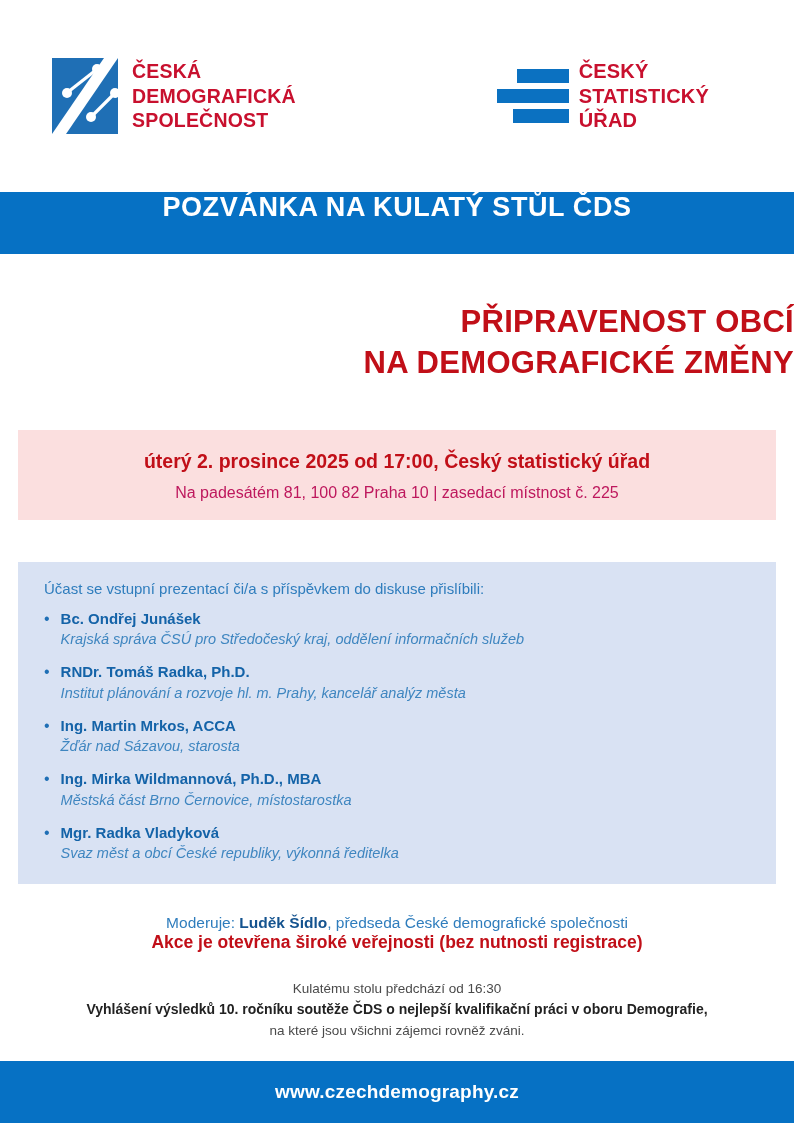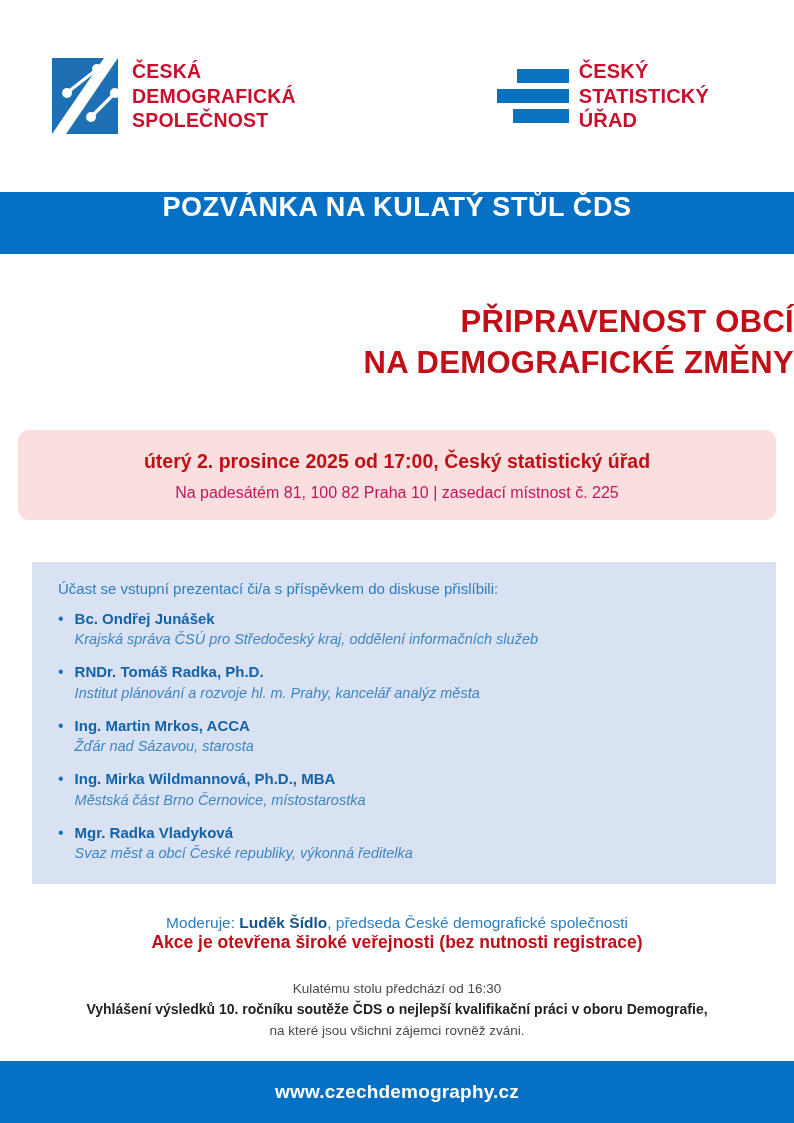--- a/index.html
+++ b/index.html
@@ -87,37 +87,36 @@
     line-height: 1.32;
     letter-spacing: .3px;
   }
 
   
   .datebox {
     background: #fbdfdf;
     margin: 46px 18px 0 18px;
     padding: 20px 10px 18px 10px;
     text-align: center;
-    border-radius: 11px;
   }
   .date-line {
     color: #c10f18;
     font-weight: bold;
     font-size: 19.5px;
     margin-bottom: 11px;
   }
   .venue-line {
     color: #be185d;
     font-size: 16px;
   }
 
   
   .speakers {
     background: #d9e2f3;
-    margin: 42px 18px 0 32px;
+    margin: 42px 18px 0 18px;
     padding: 18px 26px 20px 26px;
     box-sizing: border-box;
   }
   .speakers-intro {
     color: #2f7dbd;
     font-size: 15px;
     margin-bottom: 12px;
   }
   .speaker {
     display: flex;

